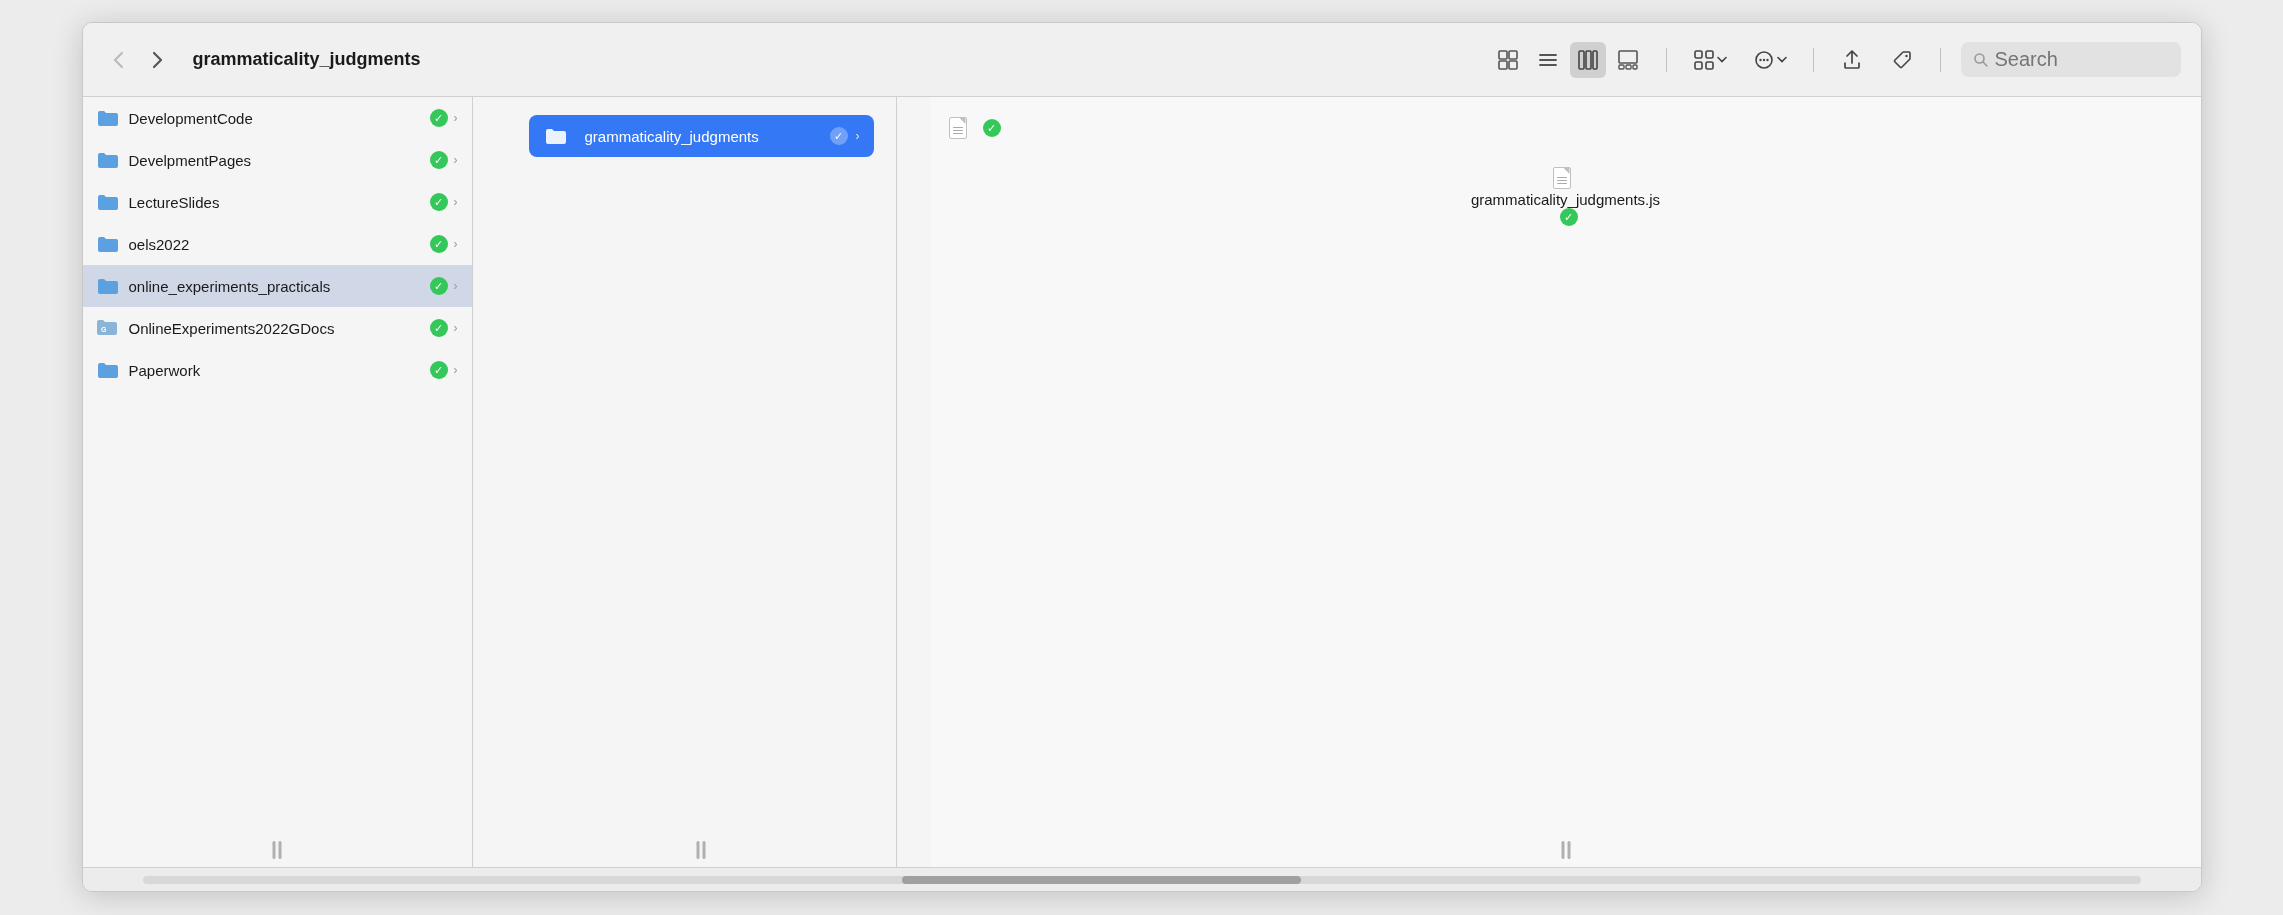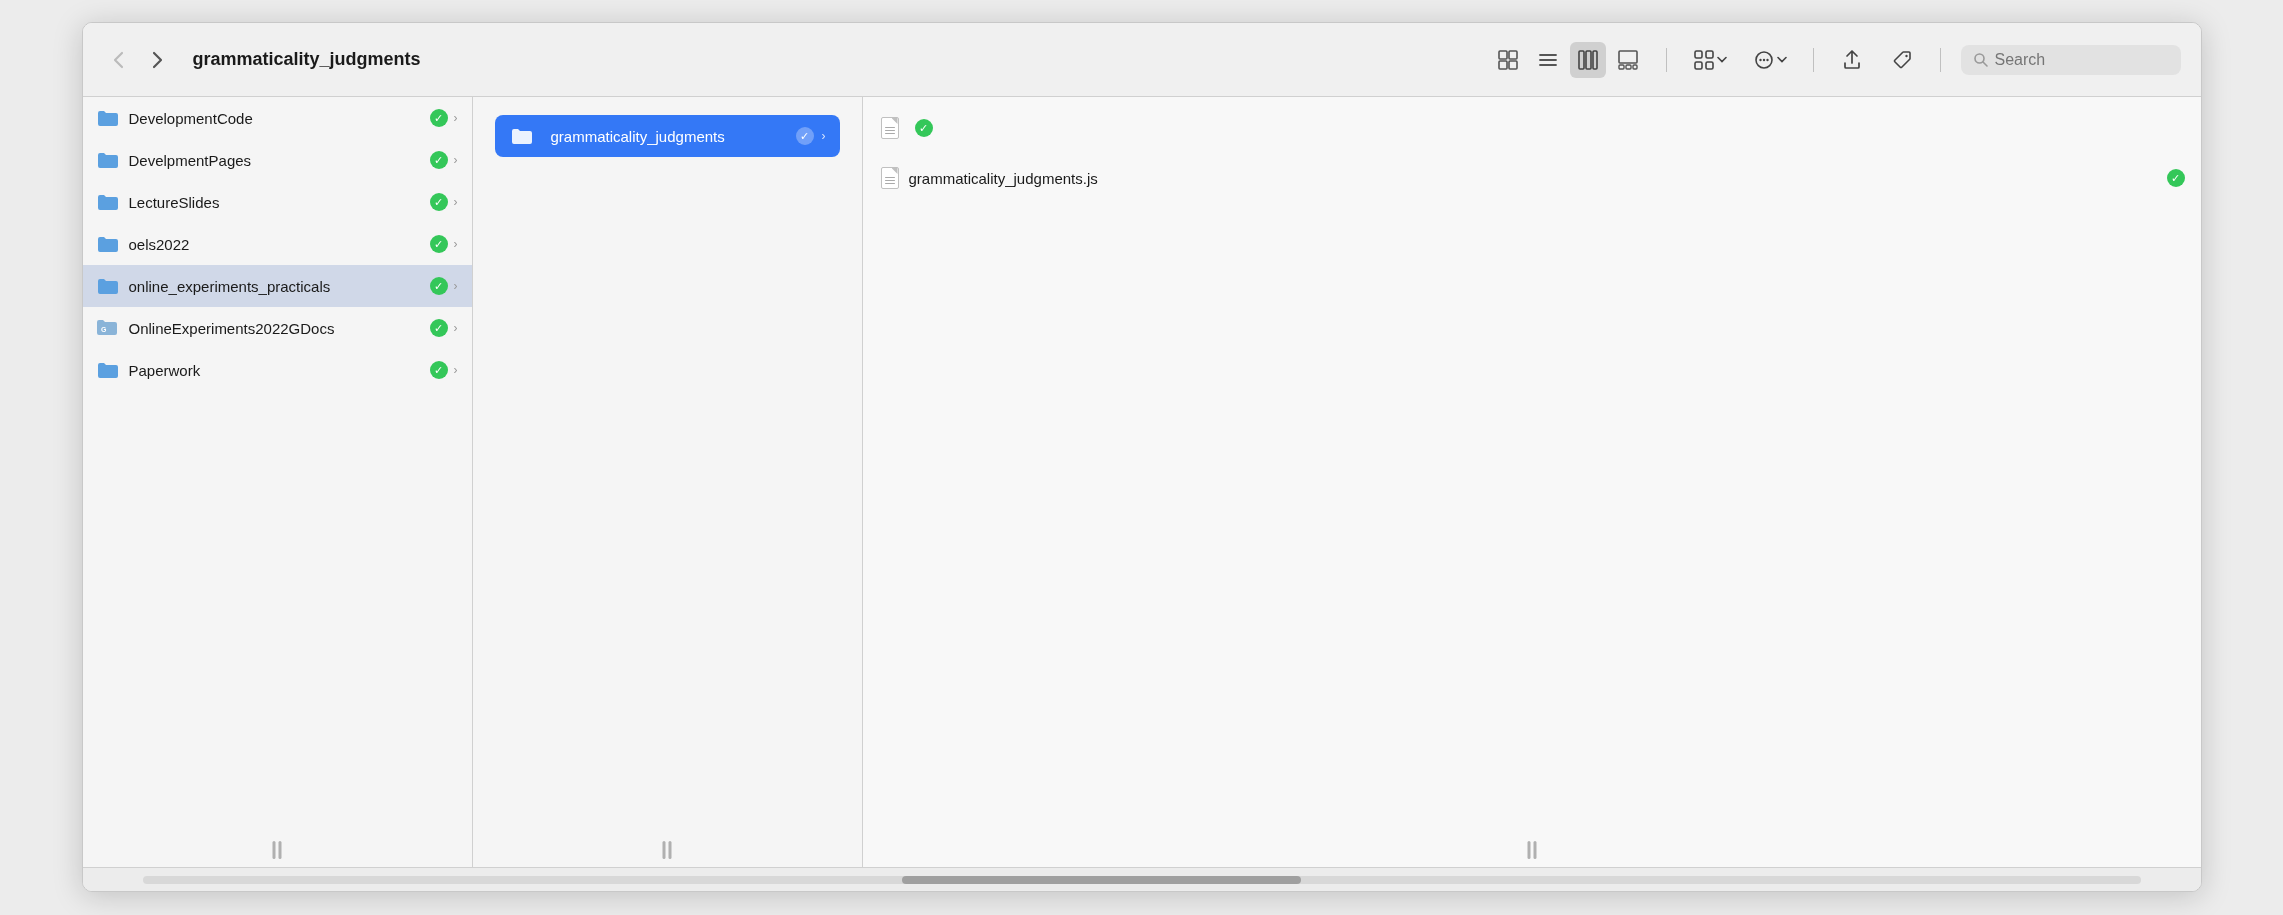--- a/index.html
+++ b/index.html
@@ -104,30 +104,31 @@
       background: #e2e2e2;
       border-radius: 8px;
       padding: 6px 12px;
       gap: 6px;
       min-width: 220px;
     }
     .search-box input {
       border: none;
       background: transparent;
       outline: none;
-      font-size: 16px;
+      font-size: 20px;
       color: #6d28d9;
       width: 160px;
     }
     
     .content {
       display: flex;
       flex: 1;
       overflow: hidden;
       position: relative;
+      gap: 34px;
     }
     
     .column {
       display: flex;
       flex-direction: column;
       border-right: 1px solid #d0d0d0;
       background: #f5f5f5;
       overflow-y: auto;
       overflow-x: hidden;
       position: relative;
@@ -528,21 +529,21 @@
               <div class="file-line"></div>
               <div class="file-line"></div>
             </div>
           </div>
         </div>
         <div class="item-badge">
           <div class="check-icon">✓</div>
         </div>
       </div>
 
-      <div class="list-item" style="padding: 12px 16px;">
+      <div class="list-item" style="padding: 12px 16px; flex-direction: column;">
         <div class="file-icon">
           <div class="file-page">
             <div class="file-lines">
               <div class="file-line"></div>
               <div class="file-line"></div>
               <div class="file-line"></div>
             </div>
           </div>
         </div>
         <span class="item-name">grammaticality_judgments.js</span>

